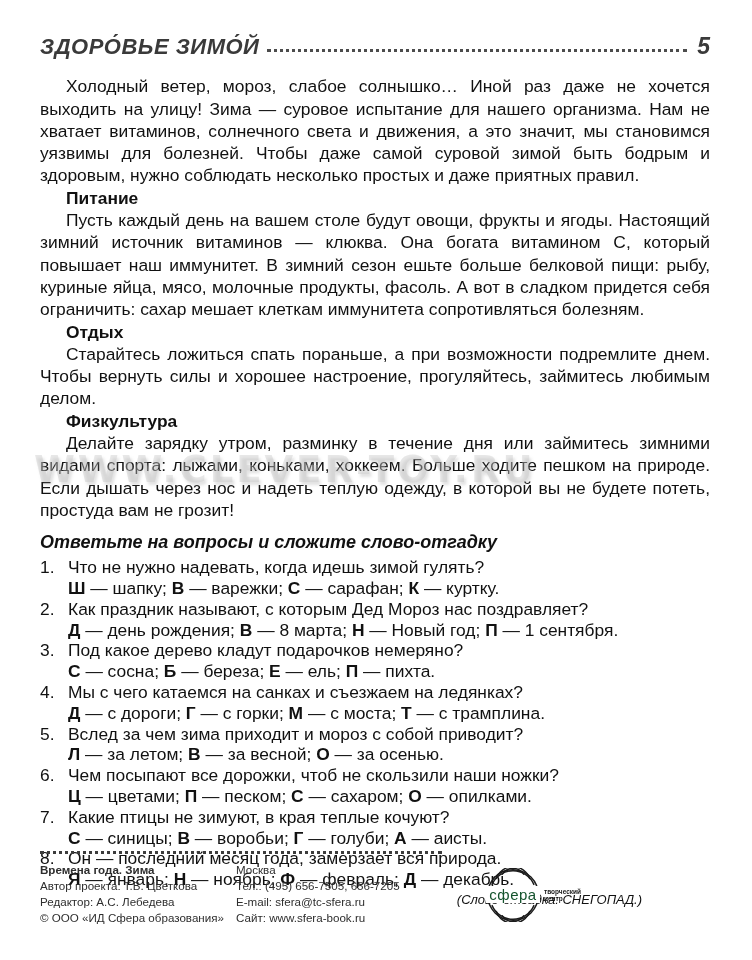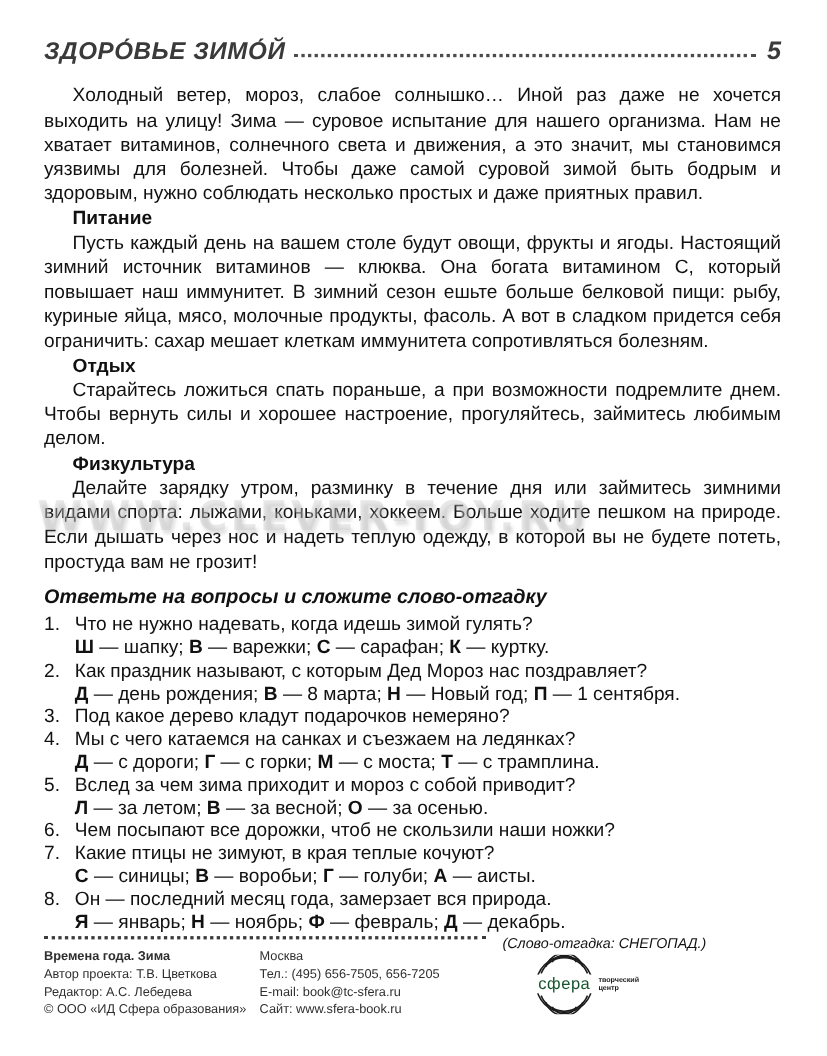--- a/index.html
+++ b/index.html
@@ -112,40 +112,42 @@
           <span class="q-num">2.</span>
           <span class="q-text">Как праздник называют, с которым Дед Мороз нас поздравляет?</span>
         </div>
         <div class="a-row"><b>Д</b> — день рождения; <b>В</b> — 8 марта; <b>Н</b> — Новый год; <b>П</b> — 1 сентября.</div>
       </div>
       <div class="quiz-item">
         <div class="q-row">
           <span class="q-num">3.</span>
           <span class="q-text">Под какое дерево кладут подарочков немеряно?</span>
         </div>
+        <div class="a-row"><b>С</b> — сосна; <b>Б</b> — береза; <b>Е</b> — ель; <b>П</b> — пихта.</div>
       </div>
       <div class="quiz-item">
         <div class="q-row">
           <span class="q-num">4.</span>
           <span class="q-text">Мы с чего катаемся на санках и съезжаем на ледянках?</span>
         </div>
         <div class="a-row"><b>Д</b> — с дороги; <b>Г</b> — с горки; <b>М</b> — с моста; <b>Т</b> — с трамплина.</div>
       </div>
       <div class="quiz-item">
         <div class="q-row">
           <span class="q-num">5.</span>
           <span class="q-text">Вслед за чем зима приходит и мороз с собой приводит?</span>
         </div>
         <div class="a-row"><b>Л</b> — за летом; <b>В</b> — за весной; <b>О</b> — за осенью.</div>
       </div>
       <div class="quiz-item">
         <div class="q-row">
           <span class="q-num">6.</span>
           <span class="q-text">Чем посыпают все дорожки, чтоб не скользили наши ножки?</span>
         </div>
+        <div class="a-row"><b>Ц</b> — цветами; <b>П</b> — песком; <b>С</b> — сахаром; <b>О</b> — опилками.</div>
       </div>
       <div class="quiz-item">
         <div class="q-row">
           <span class="q-num">7.</span>
           <span class="q-text">Какие птицы не зимуют, в края теплые кочуют?</span>
         </div>
         <div class="a-row"><b>С</b> — синицы; <b>В</b> — воробьи; <b>Г</b> — голуби; <b>А</b> — аисты.</div>
       </div>
       <div class="quiz-item">
         <div class="q-row">
@@ -166,21 +168,21 @@
   <div class="footer-cols">
     <div class="f-left" id="footer-left">
         <div>Времена года. Зима</div>
         <div>Автор проекта: Т.В. Цветкова</div>
         <div>Редактор: А.С. Лебедева</div>
         <div>© ООО «ИД Сфера образования»</div>
       </div>
     <div class="f-mid" id="footer-mid">
         <div>Москва</div>
         <div>Тел.: (495) 656-7505, 656-7205</div>
-        <div>E-mail: book@tc-sfera.ru</div>
+        <div>E-mail: sfera@tc-sfera.ru</div>
         <div>Сайт: www.sfera-book.ru</div>
       </div>
     <div class="f-logo">
       <div class="logo-circle">
         <svg width="54" height="54" viewBox="0 0 64 64">
           <g fill="none" stroke="#1c1c1c" stroke-width="1.7">
             <circle cx="32" cy="32" r="30"></circle>
             <path d="M 7 20 A 27 27 0 0 1 57 20"></path>
             <path d="M 12 13 A 21 21 0 0 1 52 13"></path>
             <path d="M 19 8 A 15 15 0 0 1 45 8"></path>

